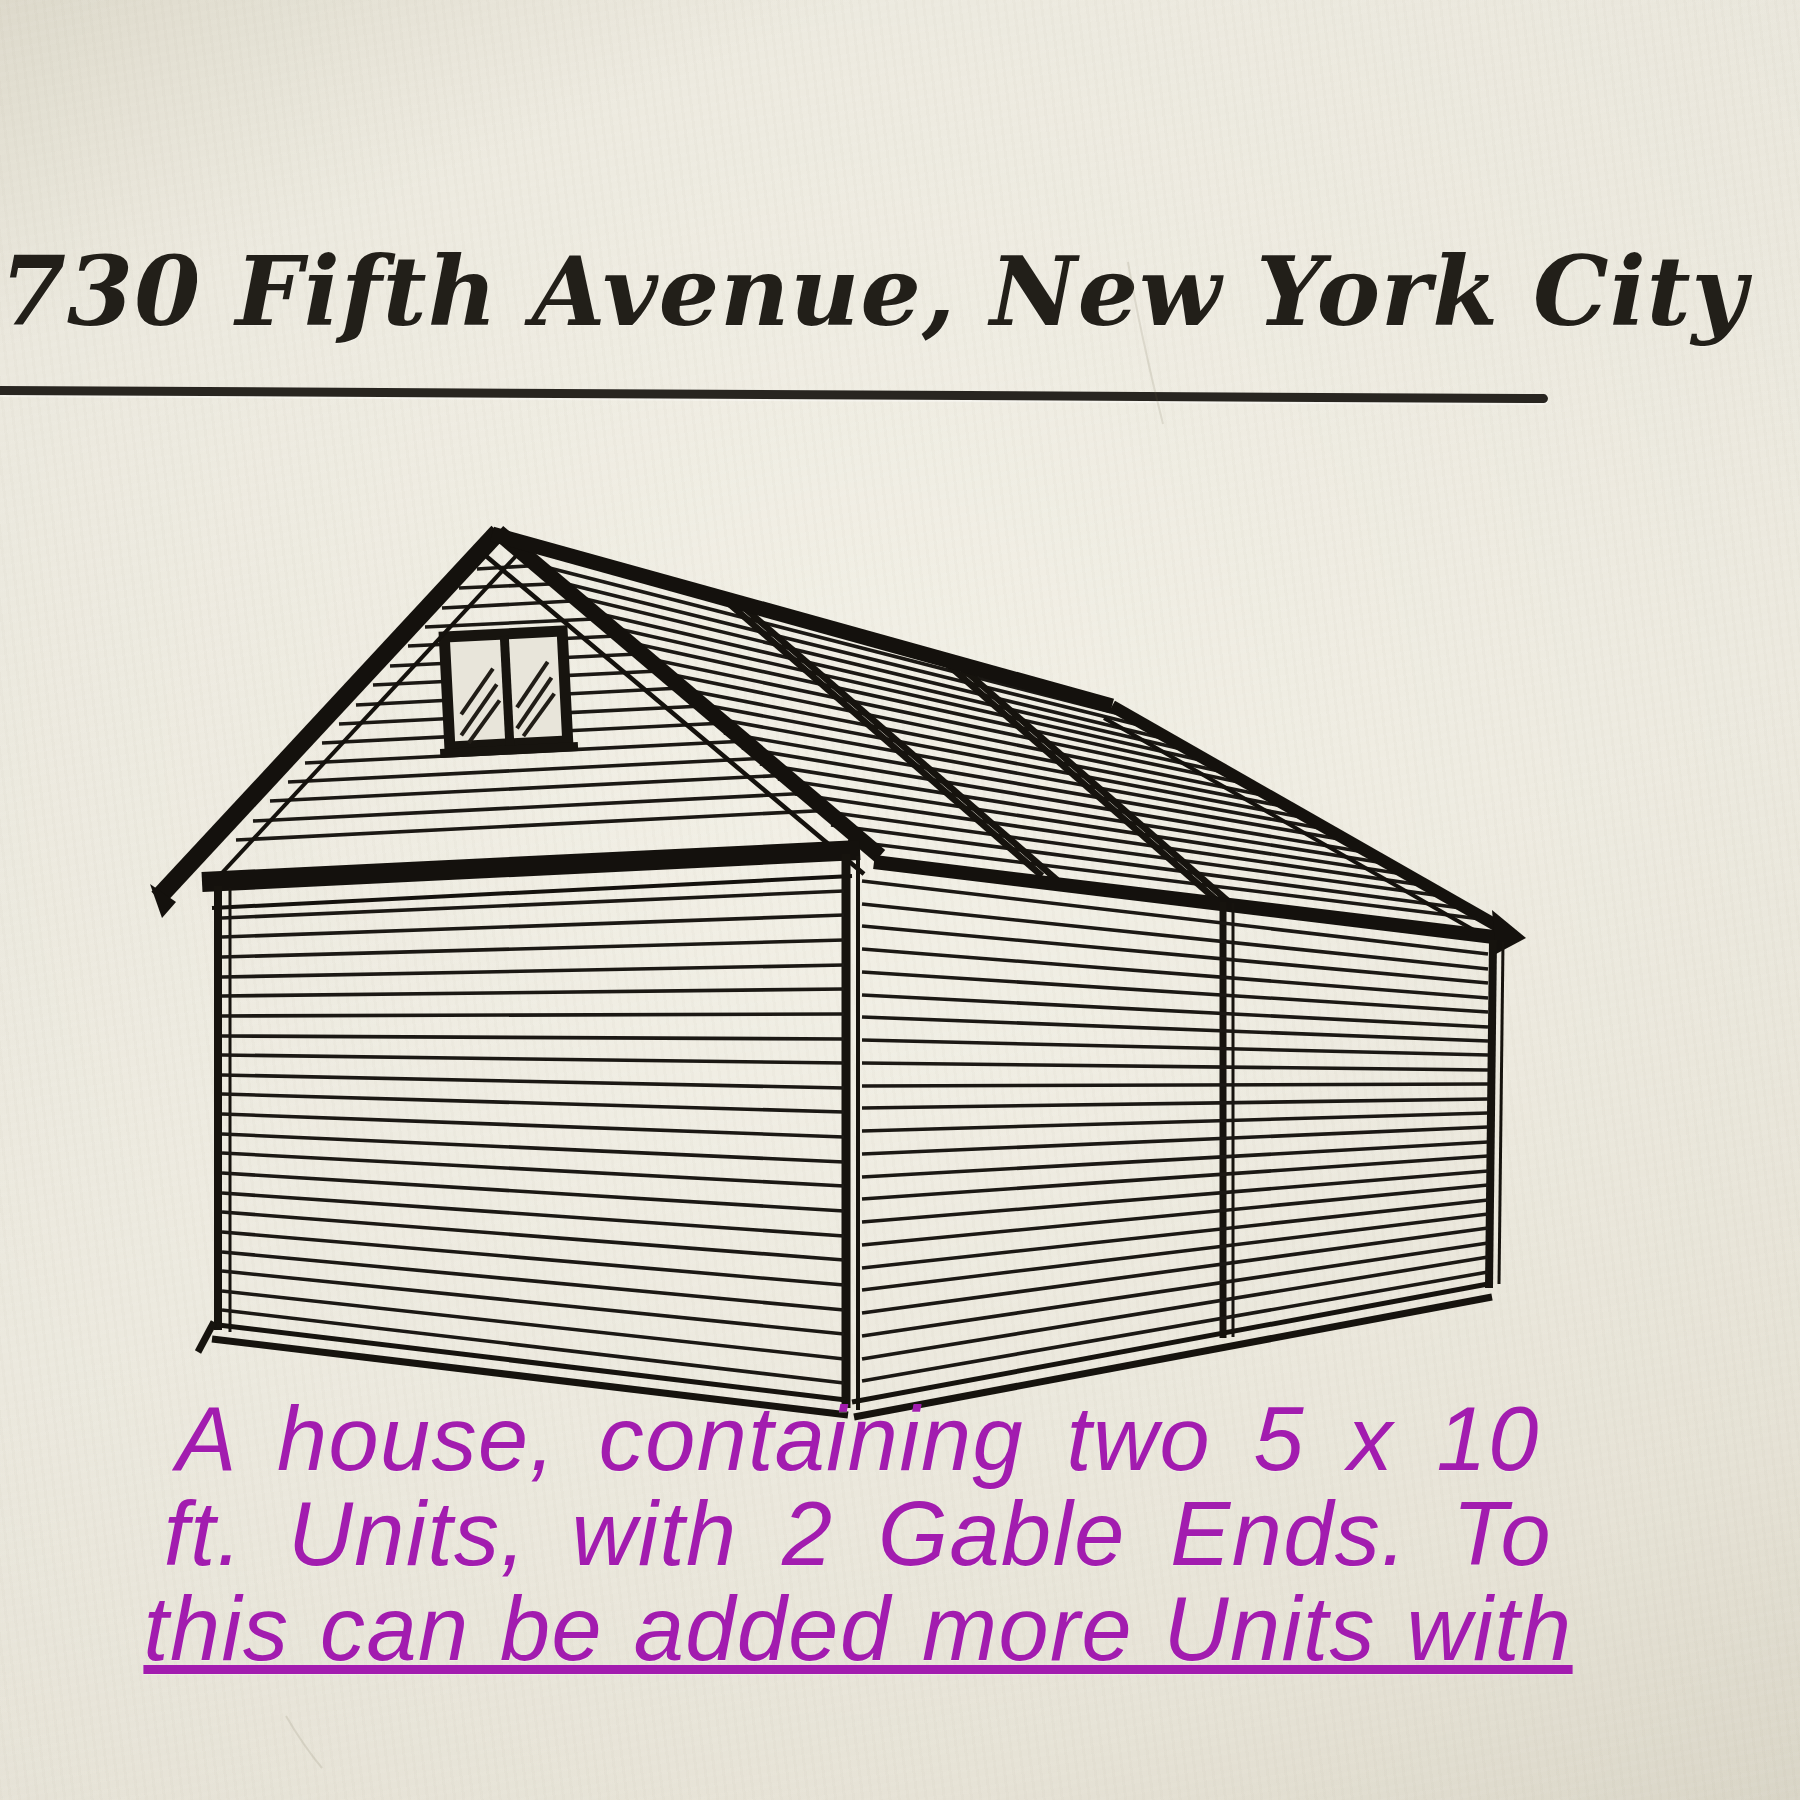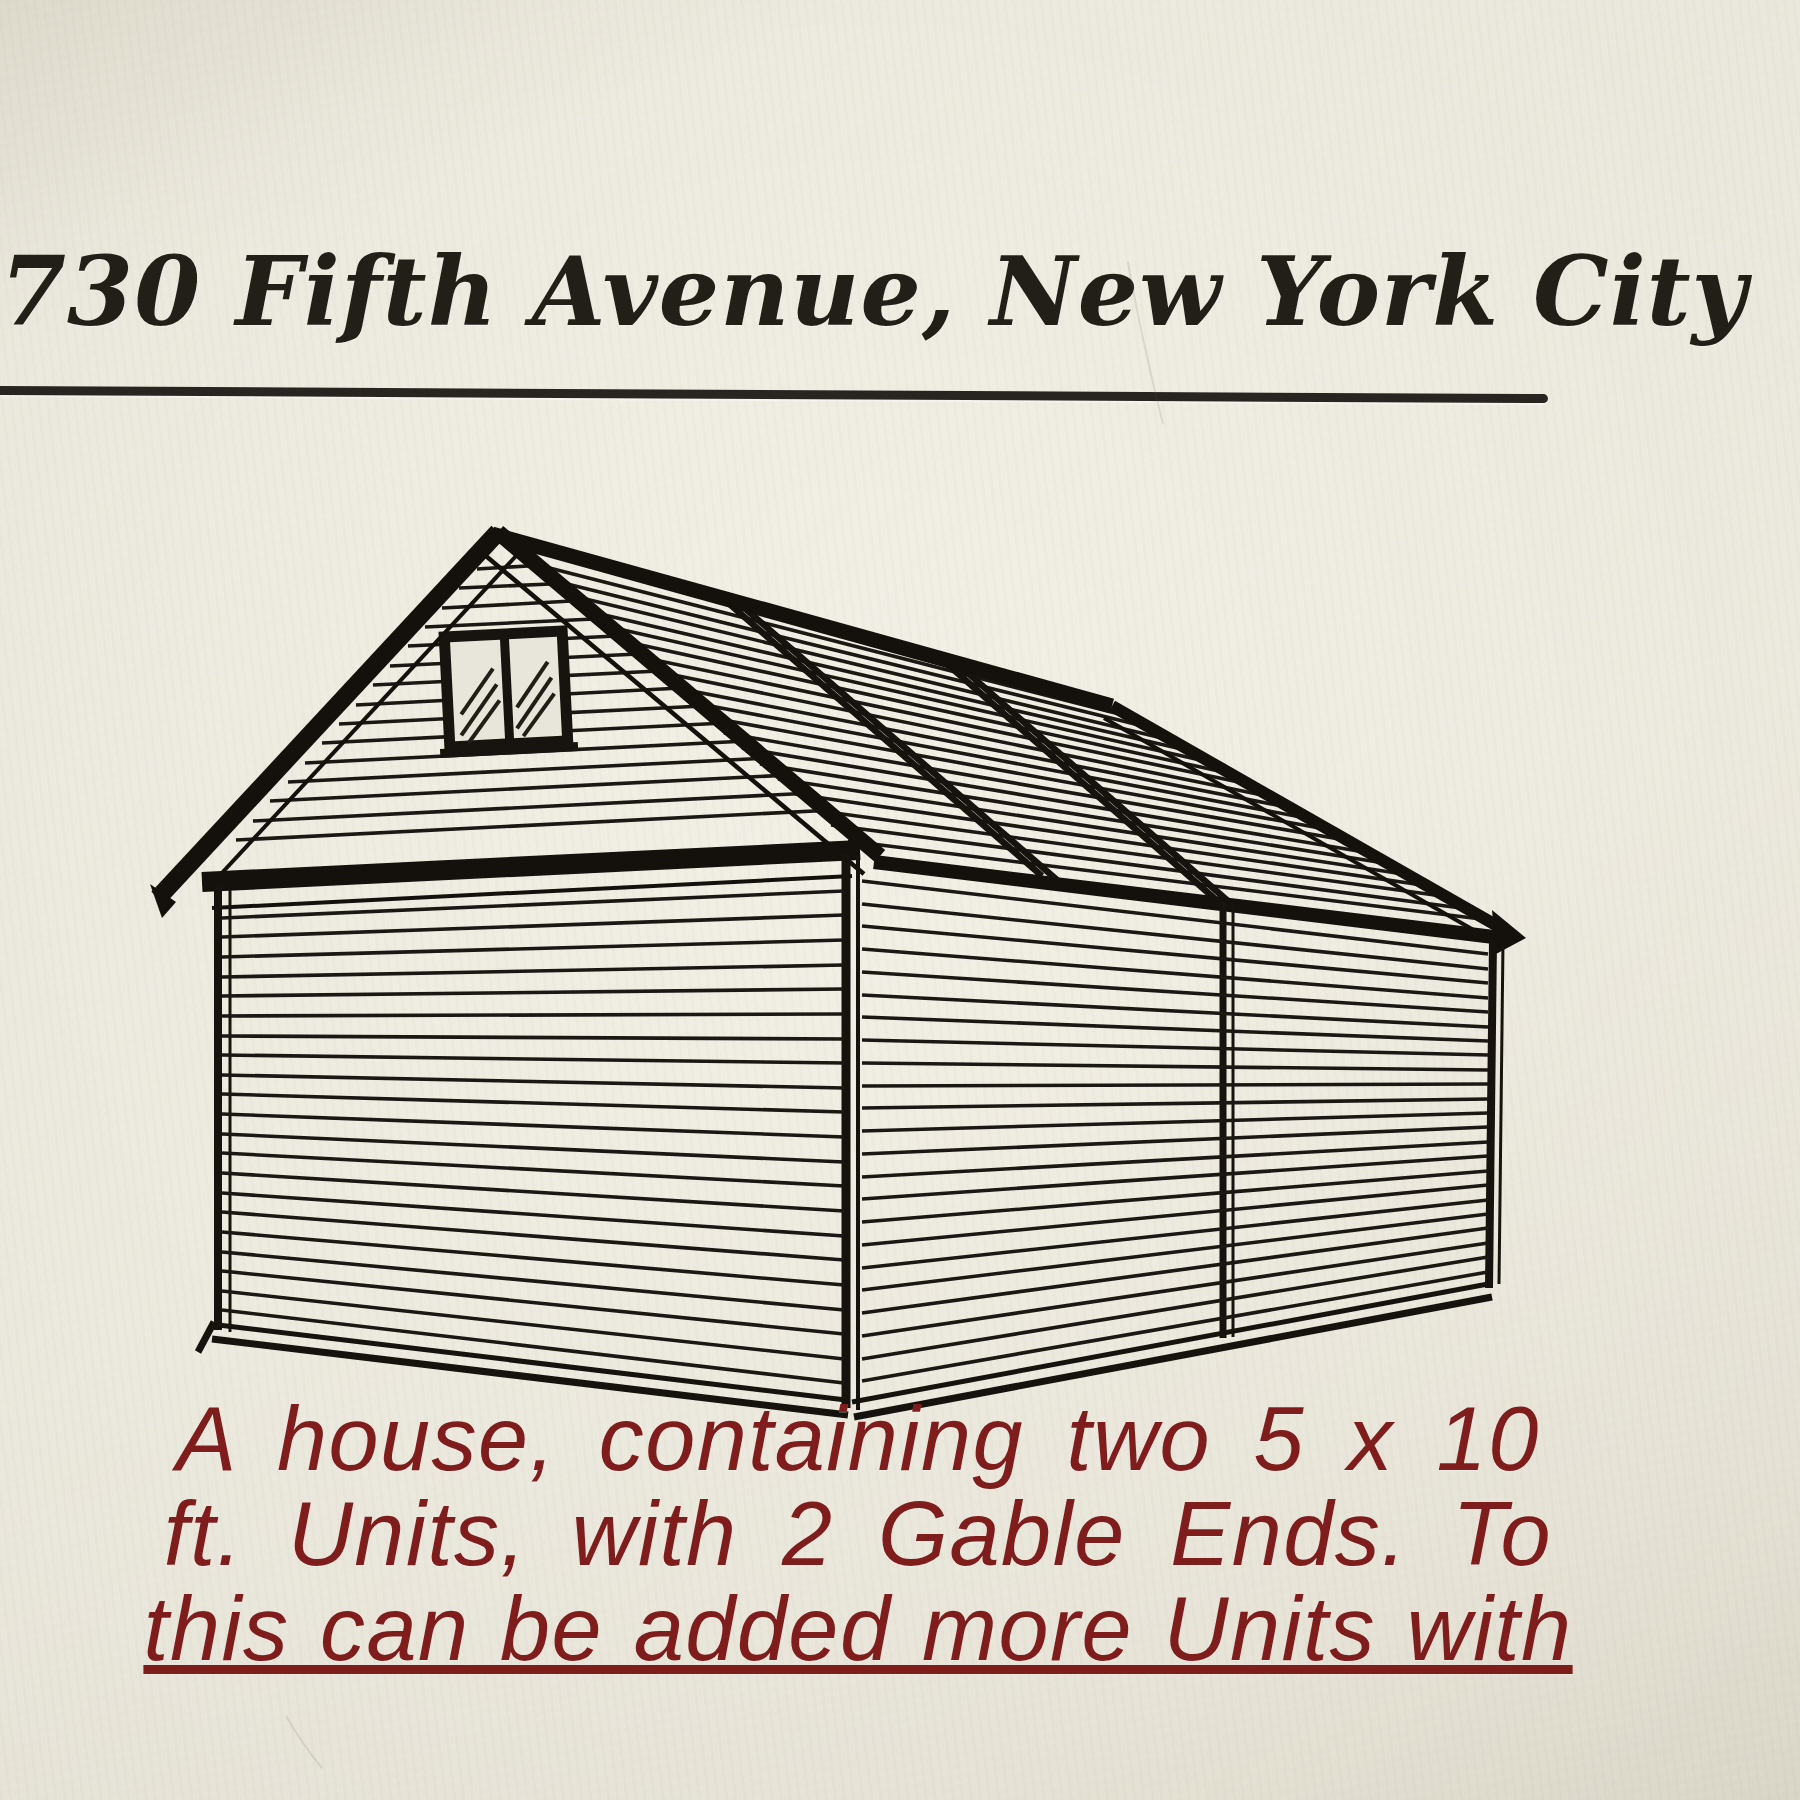--- a/index.html
+++ b/index.html
@@ -33,21 +33,21 @@
     transform:rotate(0.3deg);transform-origin:left center;
     box-shadow:0 2px 1px rgba(255,255,255,0.4);
   }
   .figure{position:absolute;left:0;top:0;width:1800px;height:1800px;}
   .caption{
     position:absolute;left:70px;top:1392px;width:1576px;
     text-align:center;
     font-family:"Liberation Sans", sans-serif;
     font-style:italic;font-weight:400;
     font-size:90px;line-height:95px;letter-spacing:1.5px;
-    color:#7f1d1d;
+    color:#a21caf;
     text-shadow:0 1px 0 rgba(255,255,255,0.3);
   }
   .caption .cap-line{white-space:nowrap;}
   .caption .cap-line:nth-child(1){word-spacing:16px;}
   .caption .cap-line:nth-child(2){word-spacing:18px;}
   .caption .cap-line:nth-child(3){word-spacing:4px;text-decoration:underline;}
   .caption .cap-line:nth-child(4){word-spacing:6px;}
 </style>
 </head>
 <body>

